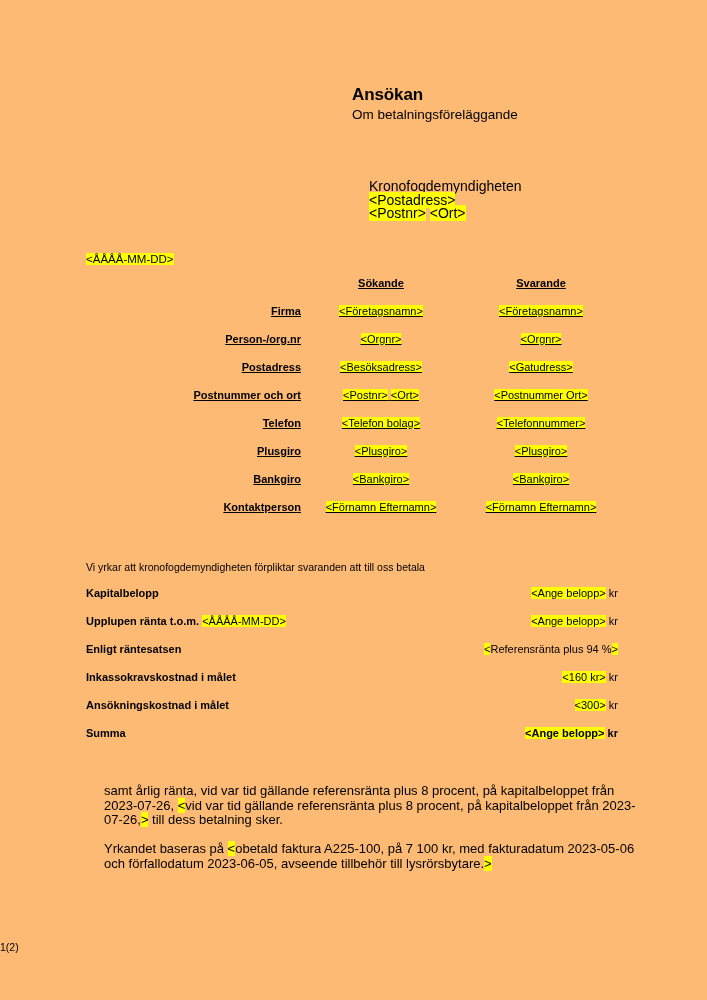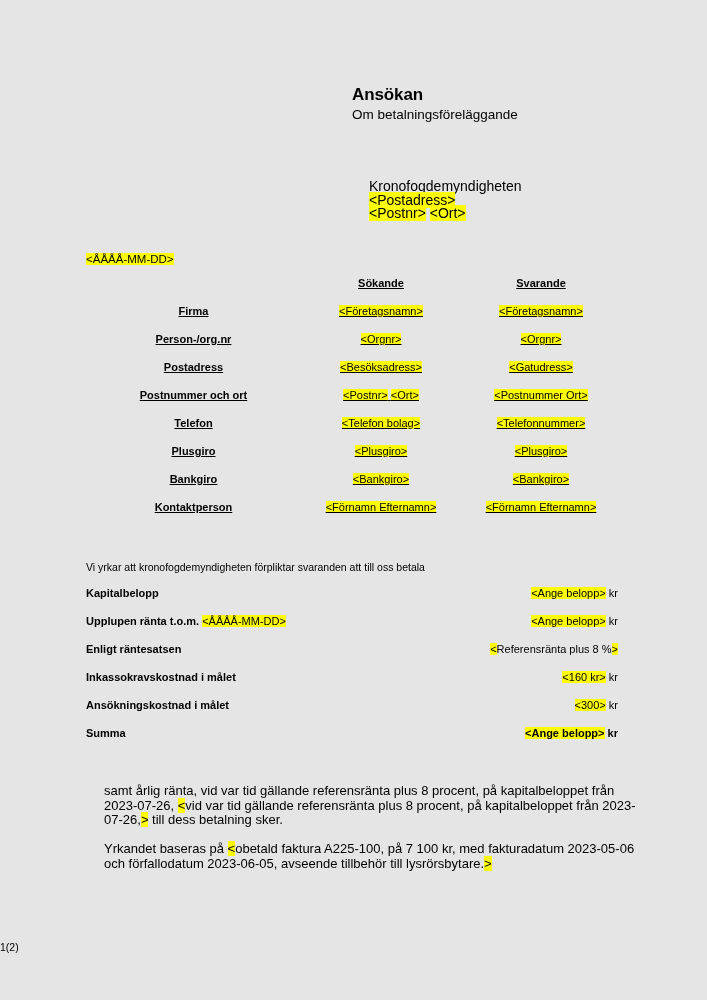--- a/index.html
+++ b/index.html
@@ -10,21 +10,21 @@
   }
   body {
     font-family: "Liberation Sans", sans-serif;
     color: #000000;
     -webkit-font-smoothing: antialiased;
   }
   .page {
     position: relative;
     width: 707px;
     height: 1000px;
-    background: #e5e5e5;
+    background: #fdba74;
     overflow: hidden;
     box-sizing: border-box;
   }
 
   
   .hl { background: #FFFF00; }
   .b  { font-weight: bold; }
 
   
   .title-block {
@@ -74,21 +74,21 @@
     top: 276px;
     width: 535px;
     border-collapse: collapse;
     font-size: 11px;
   }
   .parties th, .parties td {
     padding: 0;
     vertical-align: top;
     text-decoration: underline;
   }
-  .parties .col-label { width: 215px; text-align: center; margin-left: 48px; }
+  .parties .col-label { width: 215px; text-align: right; margin-left: 48px; }
   .parties .col-val   { width: 160px; text-align: center; }
   .parties thead th {
     font-weight: bold;
     font-size: 11px;
     height: 28px;
     line-height: 14px;
   }
   .parties tbody td {
     height: 28px;
     line-height: 14px;
@@ -237,21 +237,21 @@
         <td class="a-value"><span class="hl">&lt;Ange belopp&gt;</span> <span>kr</span></td>
       </tr>
 
       <tr>
         <td class="a-label"><span>Upplupen ränta t.o.m. </span><span class="hl" style="font-weight:normal">&lt;ÅÅÅÅ-MM-DD&gt;</span></td>
         <td class="a-value"><span class="hl">&lt;Ange belopp&gt;</span> <span>kr</span></td>
       </tr>
 
       <tr>
         <td class="a-label">Enligt räntesatsen</td>
-        <td class="a-value"><span class="hl">&lt;</span><span>Referensränta plus 8 %</span><span class="hl">&gt;</span></td>
+        <td class="a-value"><span class="hl">&lt;</span><span>Referensränta plus 94 %</span><span class="hl">&gt;</span></td>
       </tr>
 
       <tr>
         <td class="a-label">Inkassokravskostnad i målet</td>
         <td class="a-value"><span class="hl">&lt;160 kr&gt;</span> <span>kr</span></td>
       </tr>
 
       <tr>
         <td class="a-label">Ansökningskostnad i målet</td>
         <td class="a-value"><span class="hl">&lt;300&gt;</span> <span>kr</span></td>

